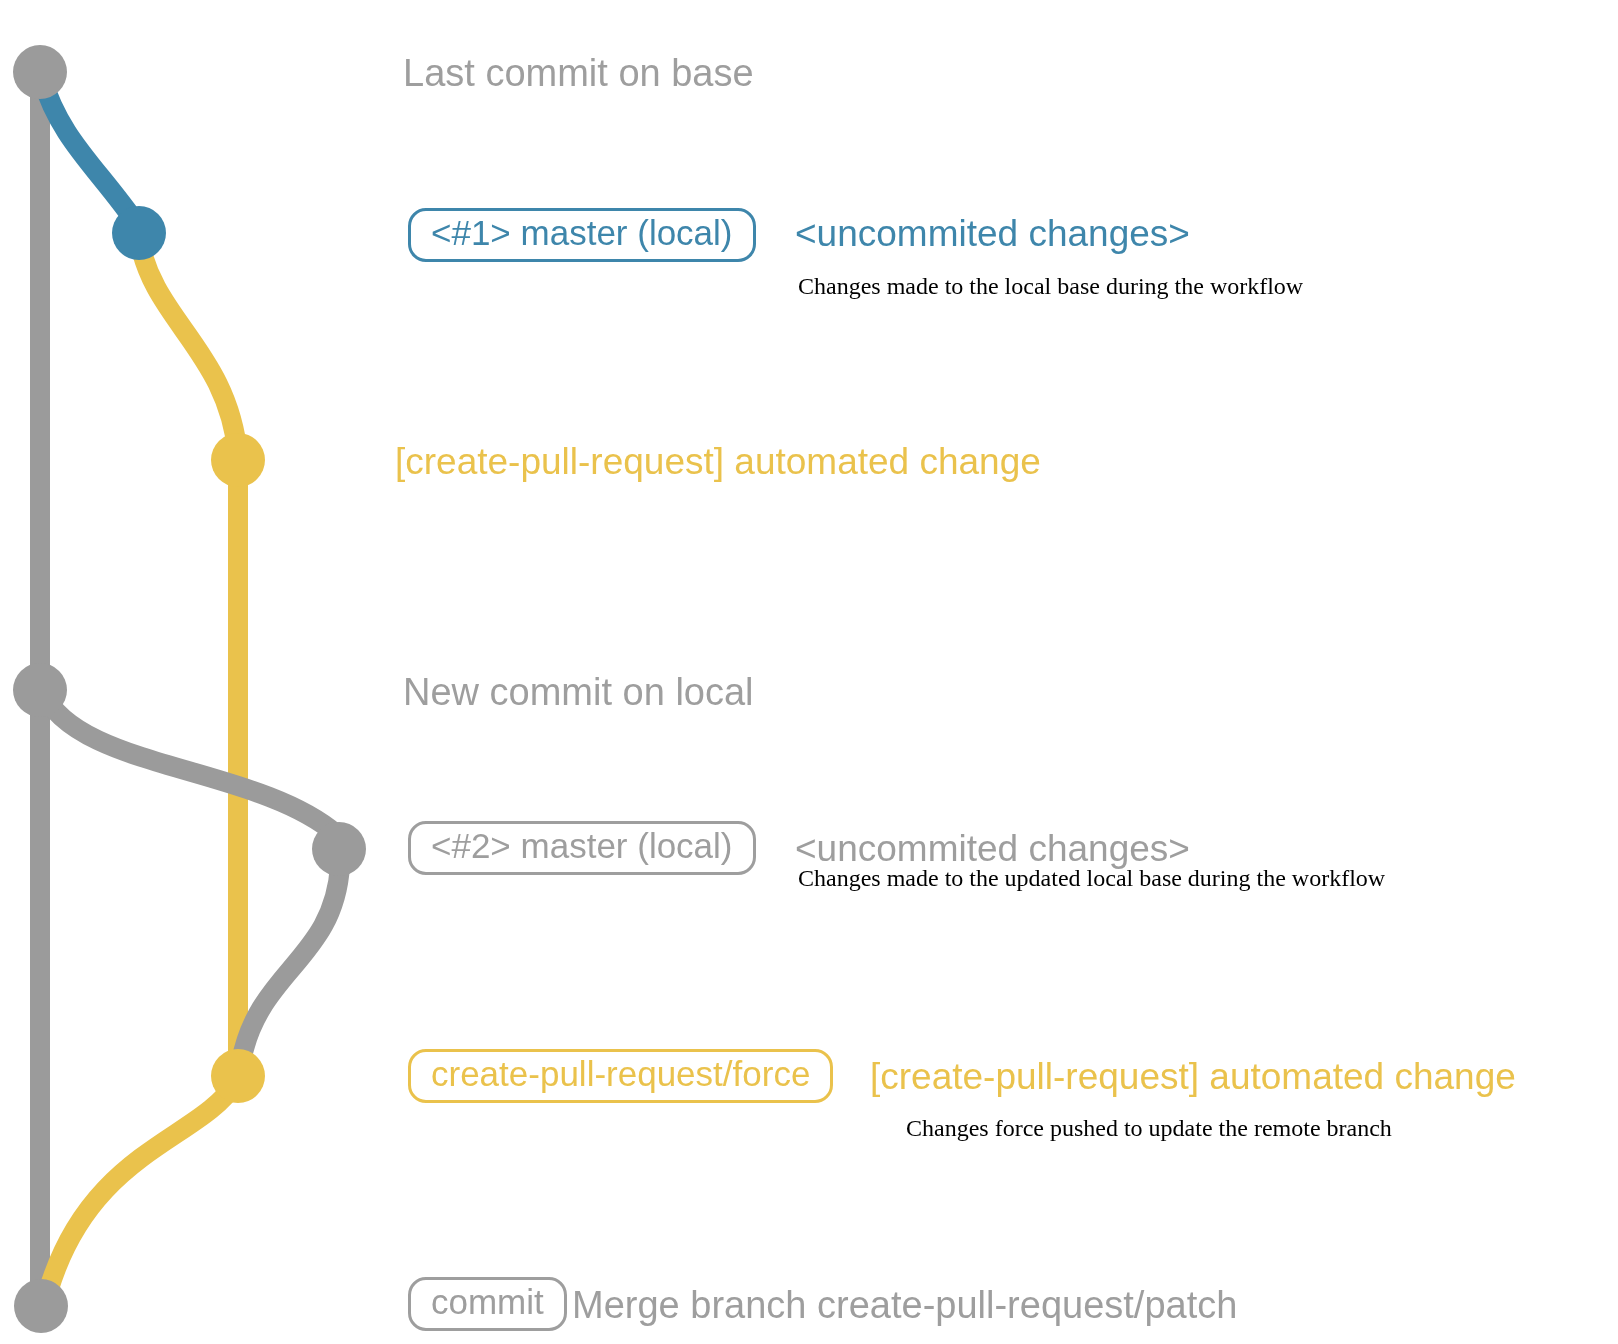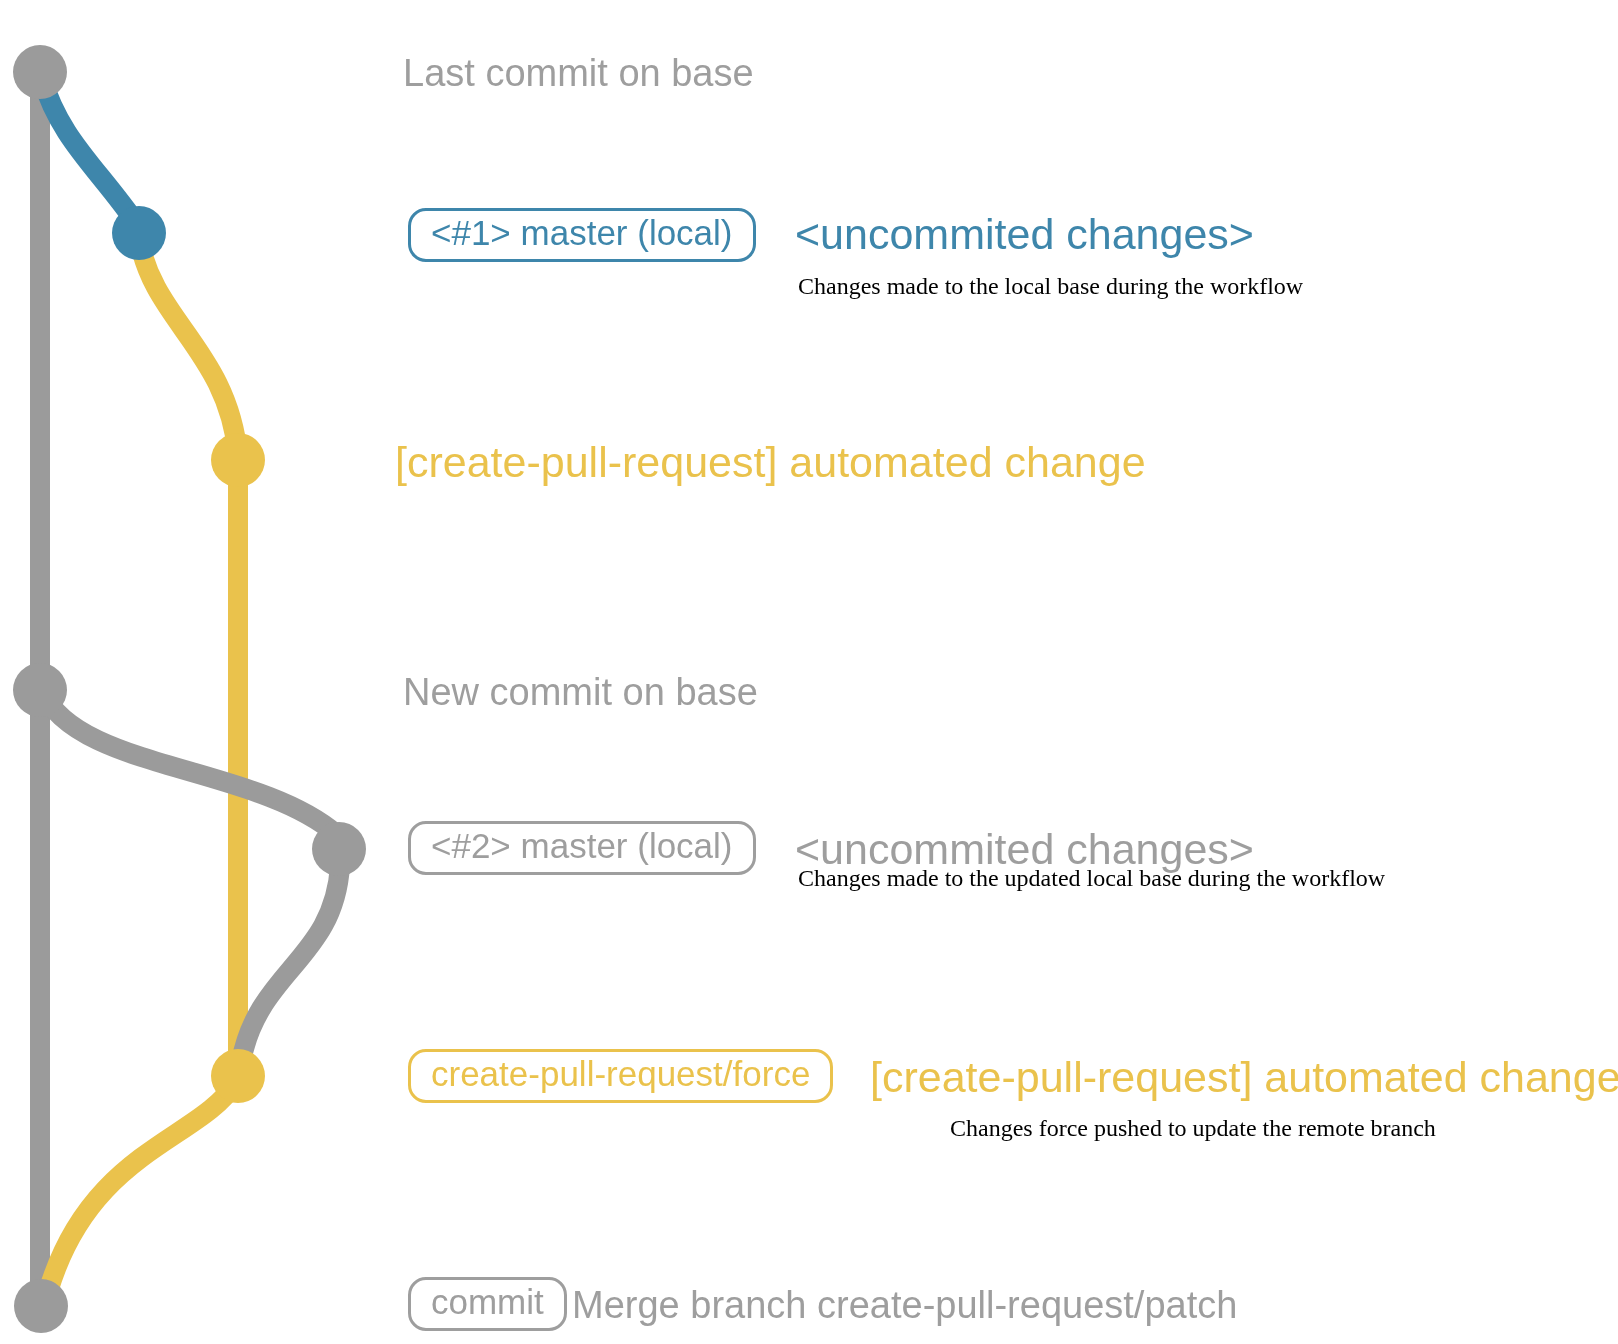--- a/index.html
+++ b/index.html
@@ -18,21 +18,21 @@
     color:var(--muted);
   }
   .badge{
     display:inline-block;
     font-size:35px;line-height:1;
     padding:4px 20px 9px 20px;
     border:3px solid;
     border-radius:18px;
     background:#ffffff;
   }
-  .side{font-size:43px;line-height:42px;}
+  .side{font-size:37px;line-height:42px;}
   .side-lg{font-size:38px;line-height:46px;}
   .note{
     font-family:"Liberation Serif", serif;
     font-size:24px;line-height:36px;
     color:var(--ink);
   }
   .c-blue{color:var(--blue);border-color:var(--blue);}
   .c-yellow{color:var(--yellow);border-color:var(--yellow);text-align:right;}
   .c-gray{color:var(--muted);border-color:var(--muted);}
 </style>
@@ -59,26 +59,26 @@
     </svg>
 
   <div class="abs heading" style="left:403px;top:30px">Last commit on base</div>
 
   <span class="abs badge c-blue" style="left:408px;top:188px">&lt;#1&gt; master (local)</span>
   <span class="abs side c-blue" style="left:795px;top:193px">&lt;uncommited changes&gt;</span>
   <div class="abs note" style="left:798px;top:248px">Changes made to the local base during the workflow</div>
 
   <span class="abs side c-yellow" style="left:395px;top:421px">[create-pull-request] automated change</span>
 
-  <div class="abs heading" style="left:403px;top:649px">New commit on base</div>
+  <div class="abs heading" style="left:403px;top:649px">New commit on local</div>
 
   <span class="abs badge c-gray" style="left:408px;top:801px">&lt;#2&gt; master (local)</span>
   <span class="abs side c-gray" style="left:795px;top:808px">&lt;uncommited changes&gt;</span>
   <div class="abs note" style="left:798px;top:840px">Changes made to the updated local base during the workflow</div>
 
   <span class="abs badge c-yellow" style="left:408px;top:1029px">create-pull-request/force</span>
   <span class="abs side c-yellow" style="left:870px;top:1036px">[create-pull-request] automated change</span>
-  <div class="abs note" style="left:950px;top:1090px">Changes force pushed to update the remote branch</div>
+  <div class="abs note" style="left:906px;top:1090px">Changes force pushed to update the remote branch</div>
 
   <span class="abs badge c-gray" style="left:408px;top:1257px">commit</span>
   <span class="abs side-lg c-gray" style="left:572px;top:1262px">Merge branch create-pull-request/patch</span>
 
 </div>
 
 </body></html>

